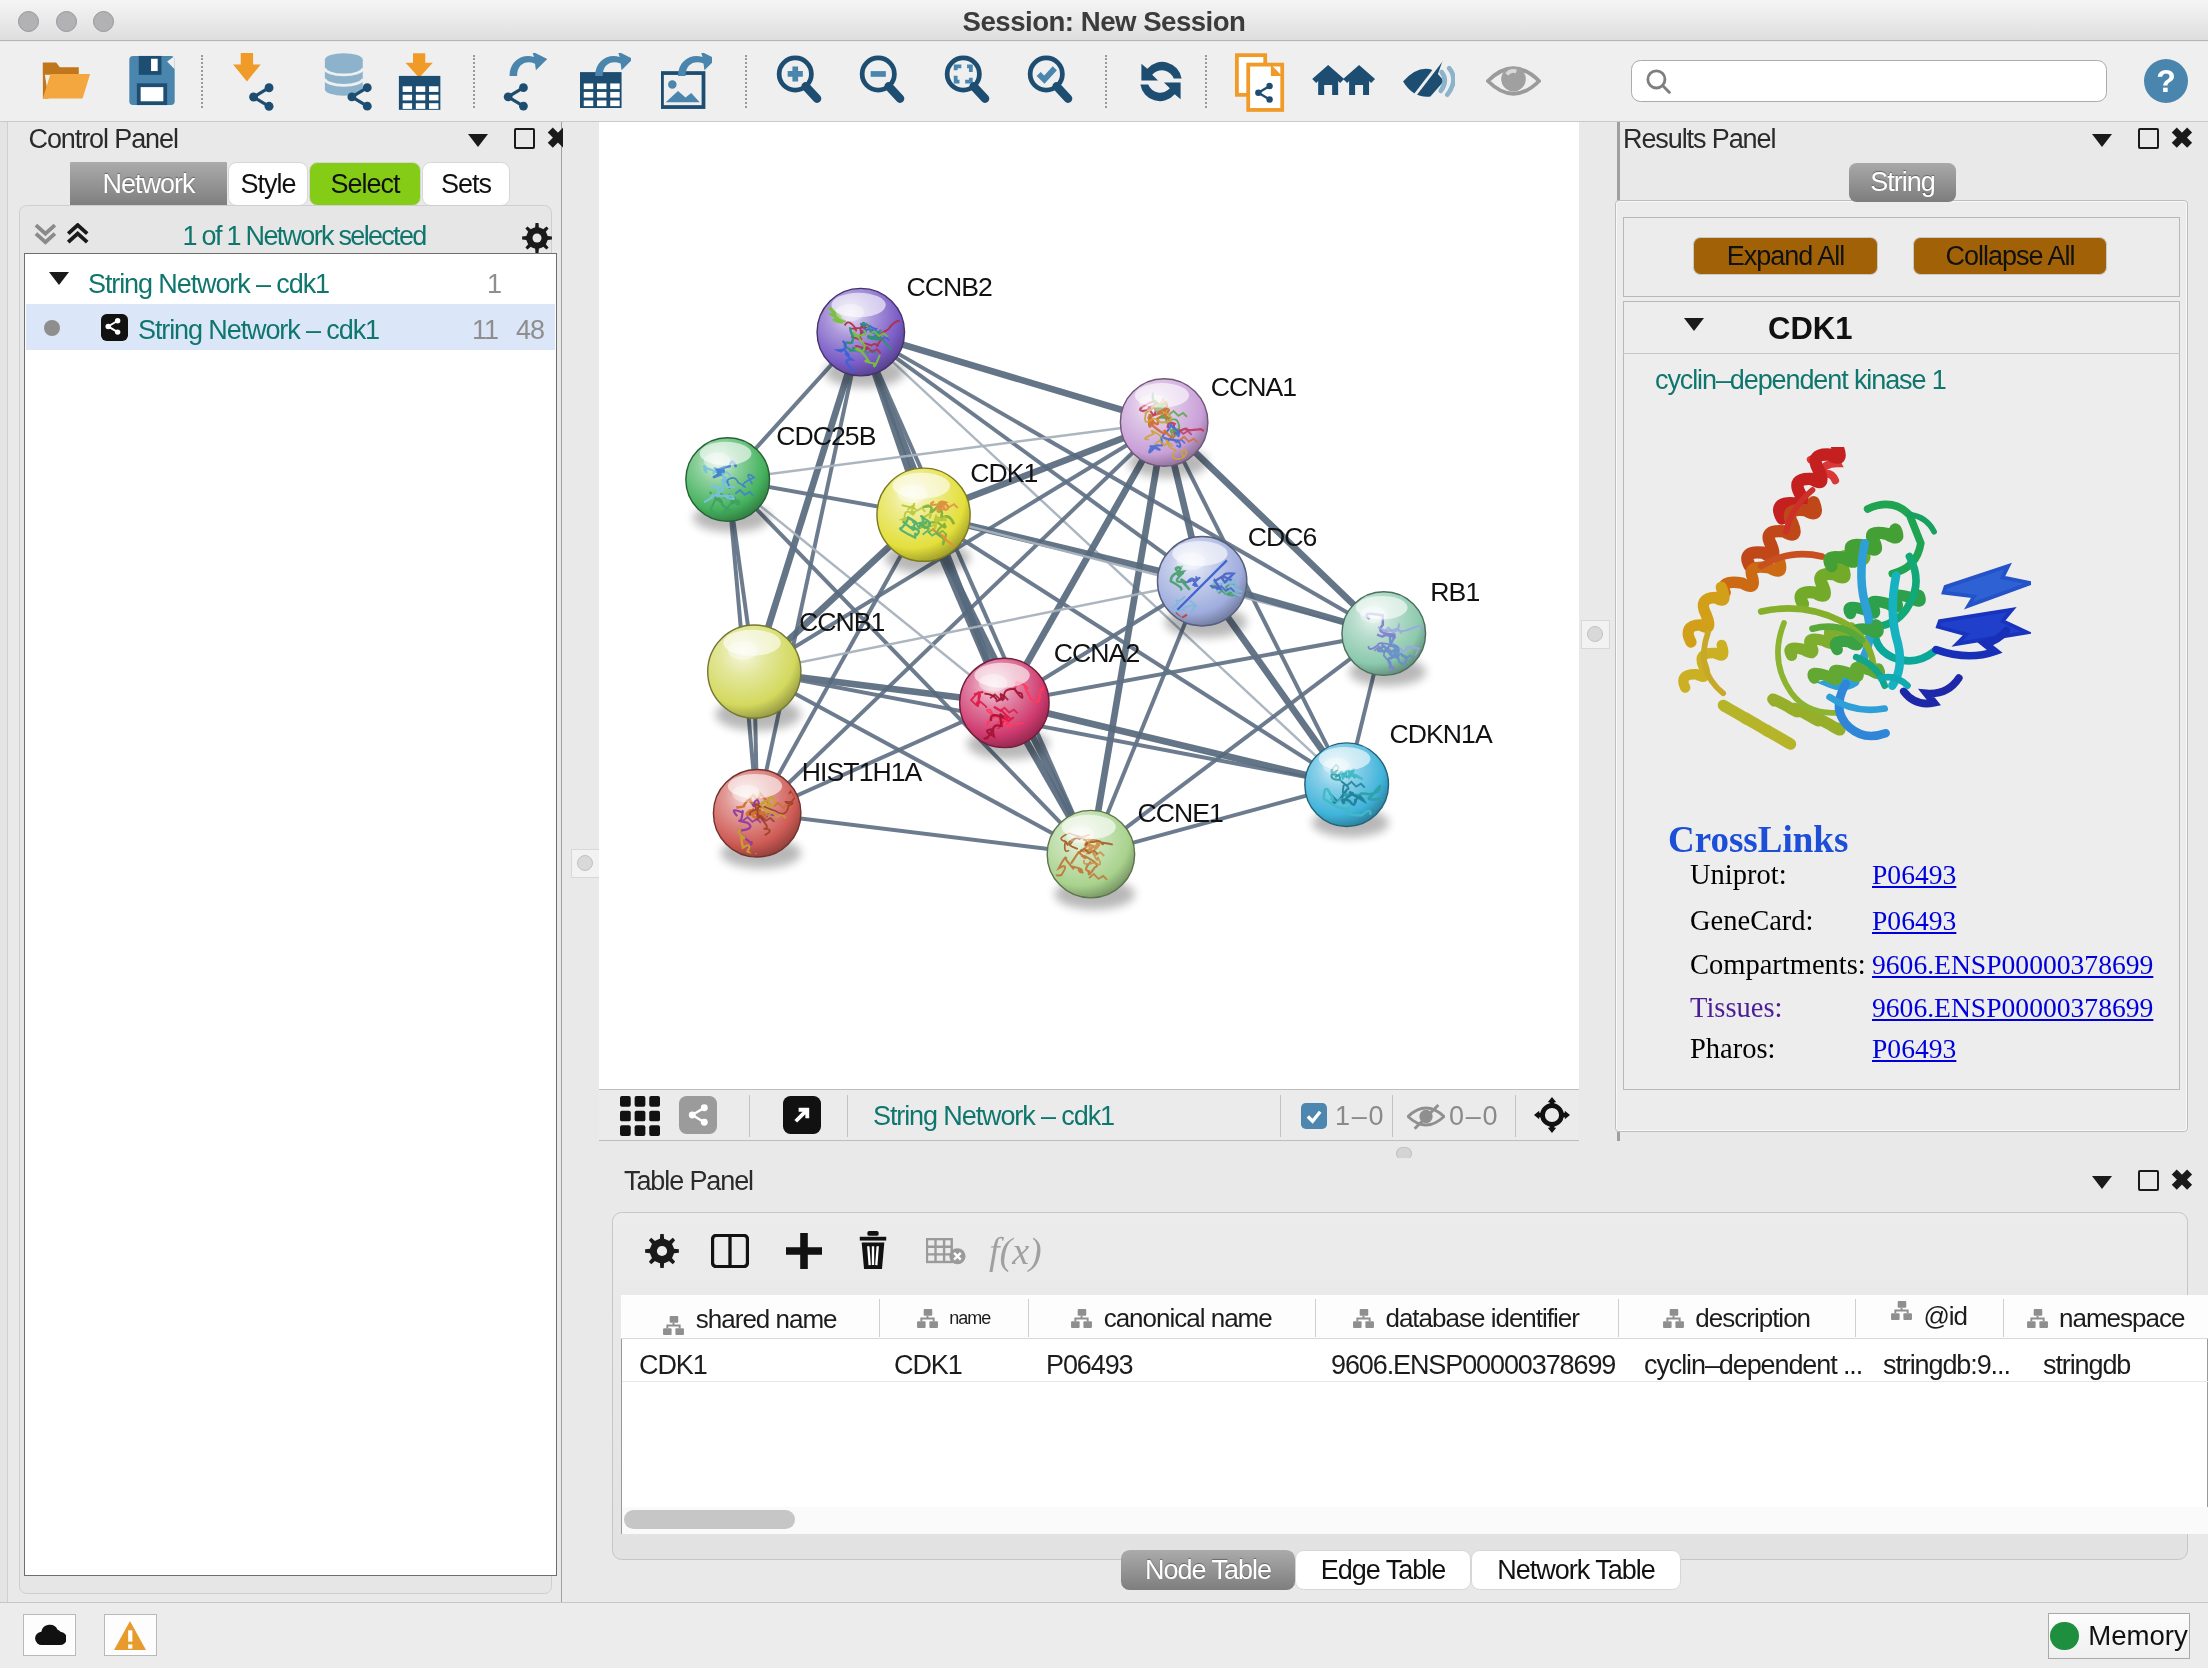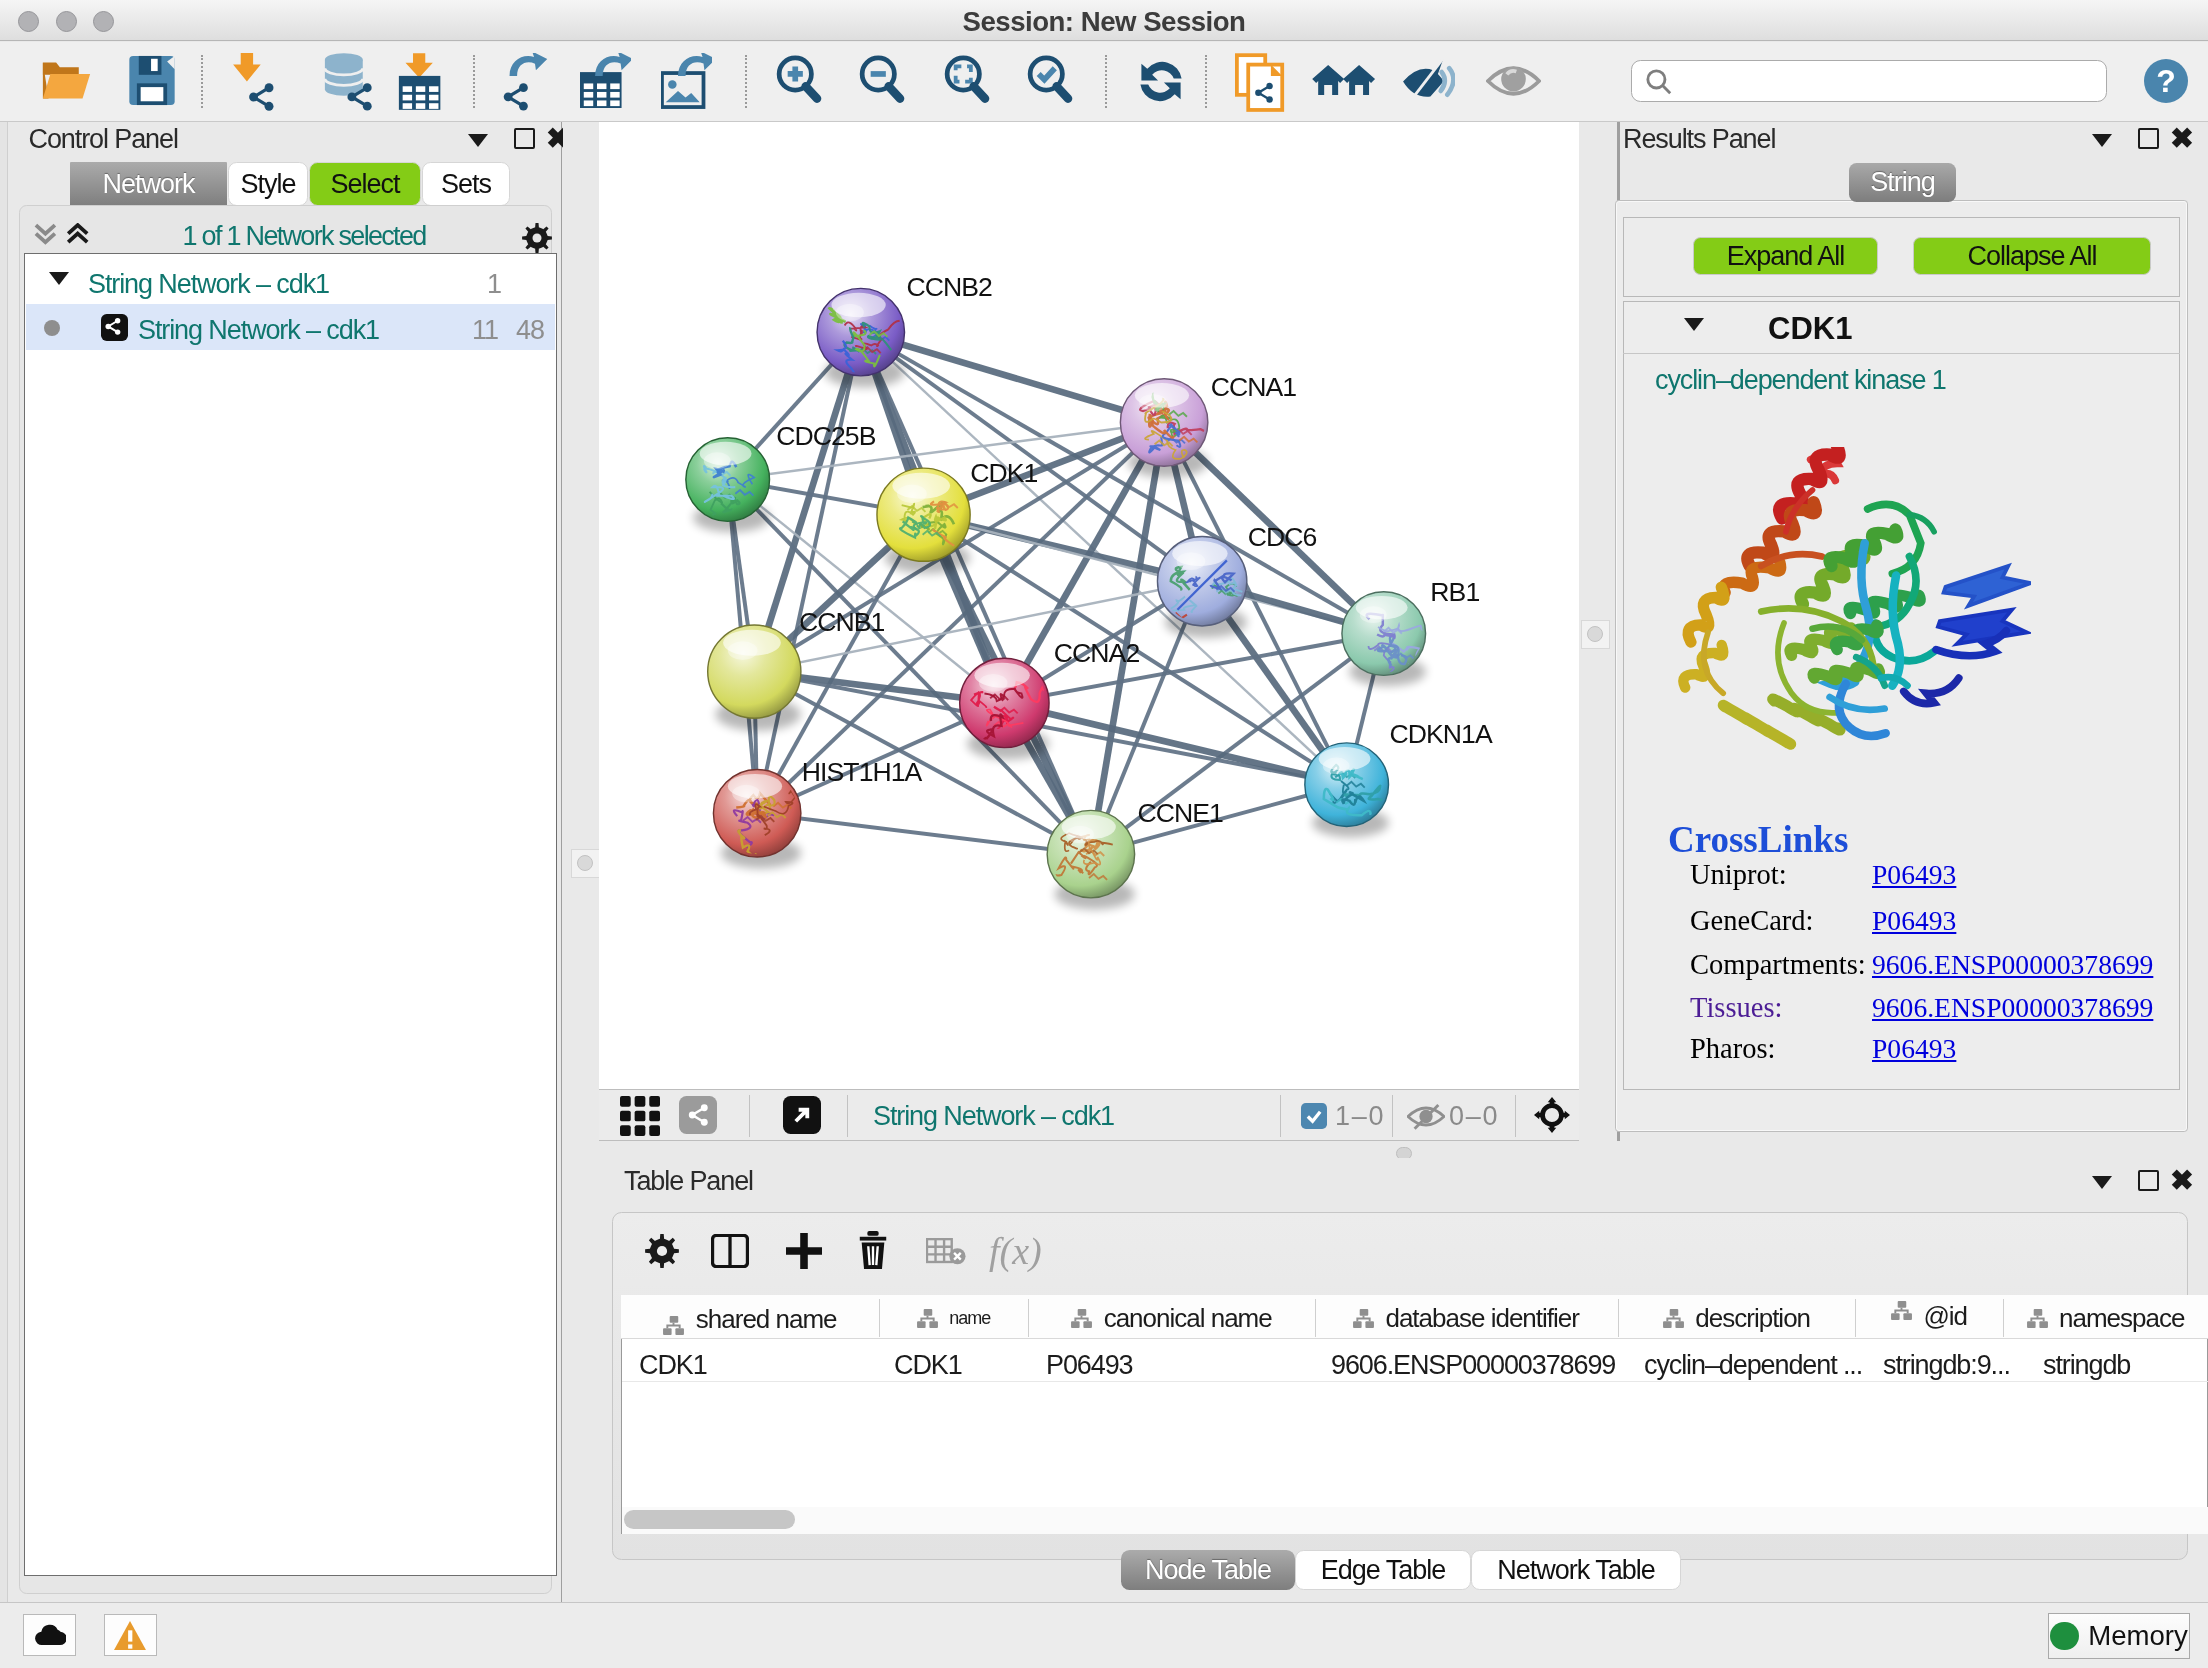--- a/index.html
+++ b/index.html
@@ -1,20 +1,20 @@
 <!DOCTYPE html>
 <html style="font-size:15px"><head><meta charset="utf-8"><style>
 *{margin:0;padding:0;box-sizing:border-box}
 html,body{width:2208px;height:1668px;overflow:hidden;background:#e9e9e9;
  font-family:"Liberation Sans",sans-serif;-webkit-font-smoothing:antialiased}
 .abs{position:absolute}
 .tt{font-size:27px;color:#0f766e;letter-spacing:-1.1px}
 .gray{color:#8e8e8e}
 .paneltitle{font-size:27px;color:#2a2a2a;letter-spacing:-1.1px}
-.wbtn{position:absolute;background:#84cc16;border:1px solid #c9c9c9;border-radius:7.6px;
+.wbtn{position:absolute;background:#a16207;border:1px solid #c9c9c9;border-radius:7.6px;
  display:flex;align-items:center;justify-content:center;font-size:27px;color:#111;letter-spacing:-1px}
 .tri{width:0;height:0;border-left:10.5px solid transparent;border-right:10.5px solid transparent;
  border-top:13.3px solid #1a1a1a;position:absolute}
 .sqico{position:absolute;width:21px;height:21px;border:2.9px solid #1a1a1a;border-radius:1.9px}
 .xico{position:absolute;font-size:28.5px;font-weight:bold;color:#1a1a1a;line-height:21px}
 </style></head><body>
 
 <div class="abs" style="left:0;top:0;width:2208px;height:41px;
  background:linear-gradient(#f5f5f5,#dedede);border-bottom:1px solid #b6b6b6"></div>
 <div class="abs" style="left:18px;top:10.5px;width:21px;height:21px;border-radius:50%;background:#b2b2b5;border:1px solid #96969a"></div>
@@ -647,21 +647,21 @@
 <div class="tri" style="left:2092px;top:134px"></div>
 <div class="sqico" style="left:2138px;top:128px"></div>
 <div class="xico" style="left:2170px;top:128px">✖</div>
 <div class="abs" style="left:1615px;top:200px;width:573px;height:932px;background:#ececec;
  border:1.9px solid #bdbdbd;border-radius:3.8px;box-shadow:inset 0 0 0 1px #f8f8f8"></div>
 <div class="abs" style="left:1849px;top:163px;width:107px;height:39px;border-radius:7.6px;
  background:linear-gradient(#a9a9a9,#7d7d7d);color:#fff;font-size:27px;letter-spacing:-1px;display:flex;align-items:center;
  justify-content:center;text-shadow:0 -1px 1px rgba(0,0,0,.35)">String</div>
 <div class="abs" style="left:1623px;top:217px;width:557px;height:80px;border:1px solid #b8b8b8;background:#ececec"></div>
 <div class="wbtn" style="left:1693px;top:237px;width:185px;height:38px">Expand All</div>
-<div class="wbtn" style="left:1913px;top:237px;width:238px;height:38px">Collapse All</div>
+<div class="wbtn" style="left:1913px;top:237px;width:194px;height:38px">Collapse All</div>
 <div class="abs" style="left:1623px;top:301px;width:557px;height:789px;border:1px solid #b8b8b8;background:#ededed"></div>
 <div class="abs" style="left:1623px;top:301px;width:557px;height:53px;border-bottom:1px solid #c6c6c6"></div>
 <div class="tri" style="left:1684px;top:318px"></div>
 <div class="abs" style="left:1768px;top:311px;font-size:31px;font-weight:bold;color:#111">CDK1</div>
 <div class="abs tt" style="left:1655px;top:365px">cyclin–dependent kinase 1</div>
 <svg style="position:absolute;left:1670px;top:447px" width="361" height="314" viewBox="0 0 380 320">
 <g fill="none" stroke-linecap="round">
 <path d="M148 8 q20 -10 28 4 q-16 0 -18 12 q12 -4 16 6" stroke="#da3838" stroke-width="8"></path>
 <path d="M118 70 q-10.0 -17.6 12 -16 q16 9.6 7.199999999999999 -9.6 q-10.0 -17.6 12 -16 q16 9.6 7.199999999999999 -9.6 q-10.0 -17.6 12 -16 q16 9.6 7.199999999999999 -9.6" stroke="#c42020" stroke-width="13" fill="none" stroke-linecap="round"></path>
 <path d="M84 120 q-9.0 -16.6 14 -14 q16 9.6 8.4 -8.4 q-9.0 -16.6 14 -14 q16 9.6 8.4 -8.4 q-9.0 -16.6 14 -14 q16 9.6 8.4 -8.4" stroke="#c04818" stroke-width="13" fill="none" stroke-linecap="round"></path>

